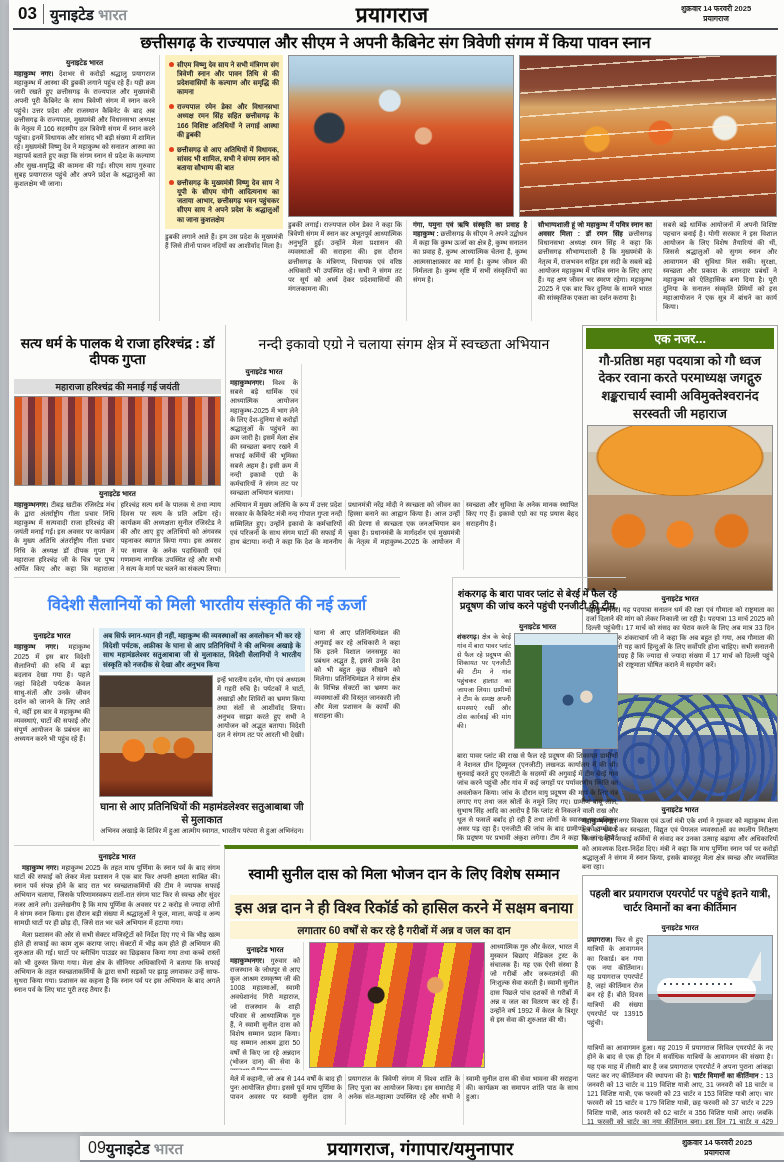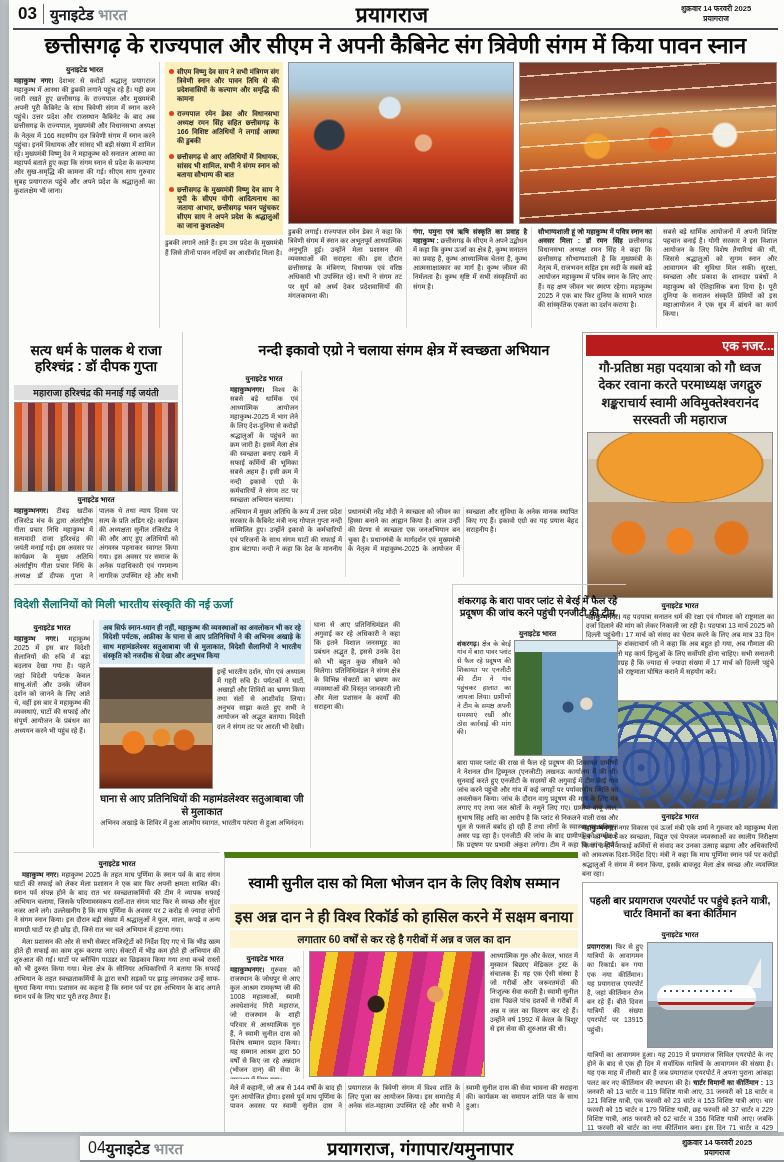--- a/index.html
+++ b/index.html
@@ -8,21 +8,21 @@
           font-family:"Liberation Sans","DejaVu Sans",sans-serif;color:#1d1d1d;}
   .sheet{position:absolute;left:9px;top:0;width:775px;height:1132px;background:#fcfcfa;box-shadow:0 0 8px rgba(0,0,0,.25);padding:0 6px 0 4px;}
   
   .mast{display:flex;align-items:center;height:30px;border-bottom:2.5px solid #45494d;padding:0 3px;}
   .mast .no{font-size:17px;font-weight:800;padding:0 6px 0 2px;border-right:1.5px solid #666;margin-right:6px;color:#111;}
   .brand{font-size:15px;font-weight:800;color:#15181c;white-space:nowrap;}
   .brand .lite{color:#8d9297;}
   .mtitle{flex:1;text-align:center;font-size:21px;font-weight:800;letter-spacing:.3px;color:#0e0e0e;}
   .mdate{width:118px;text-align:center;font-size:7.6px;font-weight:700;line-height:1.3;color:#222;}
   
-  .h1{font-size:22px;font-weight:800;text-align:center;line-height:1.12;margin:4px 1px 3px;color:#0c0c0c;}
+  .h1{font-size:16px;font-weight:800;text-align:center;line-height:1.12;margin:4px 1px 3px;color:#0c0c0c;}
   .leadrow{display:flex;gap:5px;height:266px;margin:0 1px;overflow:hidden;}
   .lc1{width:146px;border-right:1px solid #d2d2d2;padding-right:4px;overflow:hidden;}
   .lc2{width:118px;overflow:hidden;}
   .lead-right{flex:1;display:flex;flex-direction:column;gap:3px;overflow:hidden;}
   .photos{display:flex;gap:5px;height:162px;flex:none;}
   .ph{position:relative;border:1px solid #8f8f8f;}
   .p1{width:226px;flex:none;}
   .p2{flex:1;}
   .ucols{flex:1;display:flex;gap:6px;overflow:hidden;}
   .ucol{flex:1;border-right:1px solid #d8d8d8;padding-right:4px;}
@@ -30,65 +30,65 @@
   .byl{text-align:center;font-weight:800;font-size:7.2px;margin:2px 0;color:#111;}
   .t{font-size:6.8px;line-height:1.35;text-align:justify;color:#1f1f1f;margin:0;}
   .dl{font-weight:800;}
   .ybox{background:#fcf0bd;padding:5px 4px;display:flex;flex-direction:column;gap:6px;}
   .bullet{display:flex;gap:3px;font-size:6.9px;font-weight:700;line-height:1.32;color:#2b2b2b;text-align:justify;}
   .dot{width:5px;height:5px;border-radius:50%;background:#e2401c;flex:none;margin-top:2px;}
   .tail{margin-top:3px;}
   
   .grid{position:relative;height:800px;margin:4px 1px 0;}
   .art{position:absolute;overflow:hidden;}
-  #a-harish{left:0;top:0;width:169px;height:248px;padding-right:4px;border-right:1px solid #ccc;}
+  #a-harish{left:0;top:0;width:212px;height:248px;padding-right:4px;border-right:1px solid #ccc;font-family:Liberation Serif, serif;}
   .hd-h{font-size:13.8px;font-weight:800;text-align:center;line-height:1.12;color:#0d0d0d;}
   .gsub{background:#dedede;font-size:9.4px;font-weight:800;text-align:center;margin:2px 0;padding:1px 0;color:#222;}
   .ph-harish{height:90px;margin:1px 0 2px;}
   .cols2{column-count:2;column-gap:6px;column-rule:1px solid #d8d8d8;}
   .cols3{column-count:3;column-gap:6px;column-rule:1px solid #d8d8d8;}
   #a-nandi{left:216px;top:0;width:348px;height:248px;}
-  .hd-n{font-size:14.2px;font-weight:700;text-align:center;line-height:1.1;color:#0d0d0d;}
+  .hd-n{font-size:14.2px;font-weight:400;text-align:center;line-height:1.1;color:#0d0d0d;}
   .nrow{display:flex;gap:4px;margin-top:2px;}
   .ncol1{width:72px;border-right:1px solid #d8d8d8;padding-right:3px;overflow:hidden;}
   .nright{flex:1;}
   .nsub{color:#1b2752;font-weight:800;font-size:10px;text-align:center;line-height:1.22;margin:0 0 2px;}
   .ph-caps{height:100px;}
   .nunder{margin-top:3px;height:70px;overflow:hidden;}
   #rail{left:568px;top:0;width:196px;height:546px;}
   .ekbox{border:1px solid #a8a8a8;padding:2px 3px;}
-  .ektitle{background:#b91c1c;color:#fff;font-weight:800;font-size:12.5px;text-align:right;padding:2px 0;}
+  .ektitle{background:#4d7c0f;color:#fff;font-weight:800;font-size:12.5px;text-align:center;padding:2px 0;}
   .ekcap{font-size:13px;font-weight:800;text-align:center;line-height:1.35;margin:3px 1px;color:#222;}
   .ph-umbrella{height:166px;margin:0 1px;}
   .ekbody{height:86px;overflow:hidden;}
   .nv-hd{font-size:9.6px;font-weight:800;text-align:center;line-height:1.28;border-top:1.5px solid #8a8a8a;border-bottom:1.5px solid #8a8a8a;padding:3px 1px;margin:5px 0 3px;color:#10203c;}
   .ph-blue{height:108px;}
   .nvbody{height:72px;overflow:hidden;}
   #a-videshi{left:0;top:252px;width:386px;height:264px;border-top:1px solid #ccc;padding-top:2px;}
-  .hd-v{font-size:11px;font-weight:800;text-align:left;color:#0f766e;}
+  .hd-v{font-size:16px;font-weight:800;text-align:center;color:#3b82f6;}
   .vrow{display:flex;gap:5px;margin-top:3px;height:232px;overflow:hidden;}
   .vc1{width:80px;border-right:1px solid #d8d8d8;padding-right:3px;overflow:hidden;}
   .vmid{width:206px;flex:none;}
   .standfirst{background:#d9ecf6;font-size:7px;font-weight:700;text-align:justify;line-height:1.35;padding:3px 4px;color:#17333f;}
   .vinner{display:flex;gap:4px;margin-top:3px;}
   .ph-videshi{width:114px;height:122px;flex:none;}
   .vmini{flex:1;overflow:hidden;}
   .vcap{font-size:10px;font-weight:800;text-align:center;margin-top:3px;line-height:1.3;}
   .vc3{flex:1;border-left:1px solid #d8d8d8;padding-left:3px;overflow:hidden;}
   #a-shankar{left:390px;top:252px;width:174px;height:264px;border-top:1px solid #ccc;border-left:1px solid #ccc;padding:2px 8px 0 4px;margin-left:48px;}
   .hd-s{font-size:9.7px;font-weight:800;text-align:center;line-height:1.28;color:#0d0d0d;}
   .srow{display:flex;gap:3px;margin:2px 0;}
   .sc1{width:54px;font-size:6.6px;overflow:hidden;}
   .ph-shankar{flex:1;height:116px;}
   .sbody{height:96px;overflow:hidden;}
   #a-magh{left:0;top:520px;width:206px;height:280px;border-top:1px solid #ccc;padding-top:3px;}
   .hd-m{font-size:10.4px;font-weight:800;text-align:center;line-height:1.3;color:#0d0d0d;}
   .mbody{height:222px;overflow:hidden;}
   .mbody p{margin:0 0 3px;text-indent:8px;}
-  #a-swami{left:210px;top:520px;width:354px;height:280px;border-top:6px solid #4d7c0f;border-left:1px solid #ccc;padding:3px 0 0 5px;}
+  #a-swami{left:210px;top:520px;width:354px;height:280px;border-top:4px solid #4d7c0f;border-left:1px solid #ccc;padding:3px 0 0 5px;}
   .hd-w{font-size:14.4px;font-weight:800;text-align:center;color:#0d0d0d;}
   .wsub{background:#fdf4d6;text-align:center;font-weight:800;padding:2px 2px;margin-top:2px;color:#1c1c1c;}
   .wsub1{font-size:15px;}
   .wsub2{font-size:10.4px;}
   .wrow{display:flex;gap:5px;margin-top:3px;}
   .wc1{width:74px;border-right:1px solid #d8d8d8;padding-right:3px;overflow:hidden;height:128px;}
   .ph-stage{width:176px;height:126px;flex:none;}
   .wc3{flex:1;overflow:hidden;height:128px;}
   .wunder{margin-top:4px;height:64px;overflow:hidden;}
   #a-airport{left:568px;top:550px;width:196px;height:250px;border:1px solid #a5a5a5;padding:3px 4px;background:#fff;}
@@ -331,18 +331,18 @@
         </div>
         <div class="apbody">
           <p class="t"><span>यात्रियों का आवागमन हुआ। यह 2019 में प्रयागराज सिविल एयरपोर्ट के नए होने के बाद से एक ही दिन में सर्वाधिक यात्रियों के आवागमन की संख्या है। यह एक माह में तीसरी बार है जब प्रयागराज एयरपोर्ट ने अपना पुराना आंकड़ा पलट कर नए कीर्तिमान की स्थापना की है।</span> <b class="dl">चार्टर विमानों का कीर्तिमान :</b> <span>13 जनवरी को 13 चार्टर व 119 विशिष्ट यात्री आए, 31 जनवरी को 18 चार्टर व 121 विशिष्ट यात्री, एक फरवरी को 23 चार्टर व 153 विशिष्ट यात्री आए। चार फरवरी को 15 चार्टर व 179 विशिष्ट यात्री, छह फरवरी को 37 चार्टर व 229 विशिष्ट यात्री, आठ फरवरी को 62 चार्टर व 356 विशिष्ट यात्री आए। जबकि 11 फरवरी को चार्टर का नया कीर्तिमान बना। इस दिन 71 चार्टर व 429 विशिष्ट यात्रियों का आवागमन हुआ।</span></p>
         </div>
       </article>
 
     </div>
   </div>
 
   <footer class="footsheet">
-    <span class="no">04</span>
+    <span class="no">09</span>
     <span class="brand"><span>युनाइटेड</span> <span class="lite">भारत</span></span>
     <span class="mtitle">प्रयागराज, गंगापार/यमुनापार</span>
     <span class="mdate"><span>शुक्रवार 14 फरवरी 2025</span><br><span>प्रयागराज</span></span>
   </footer>
 </div>
 
 </body></html>

